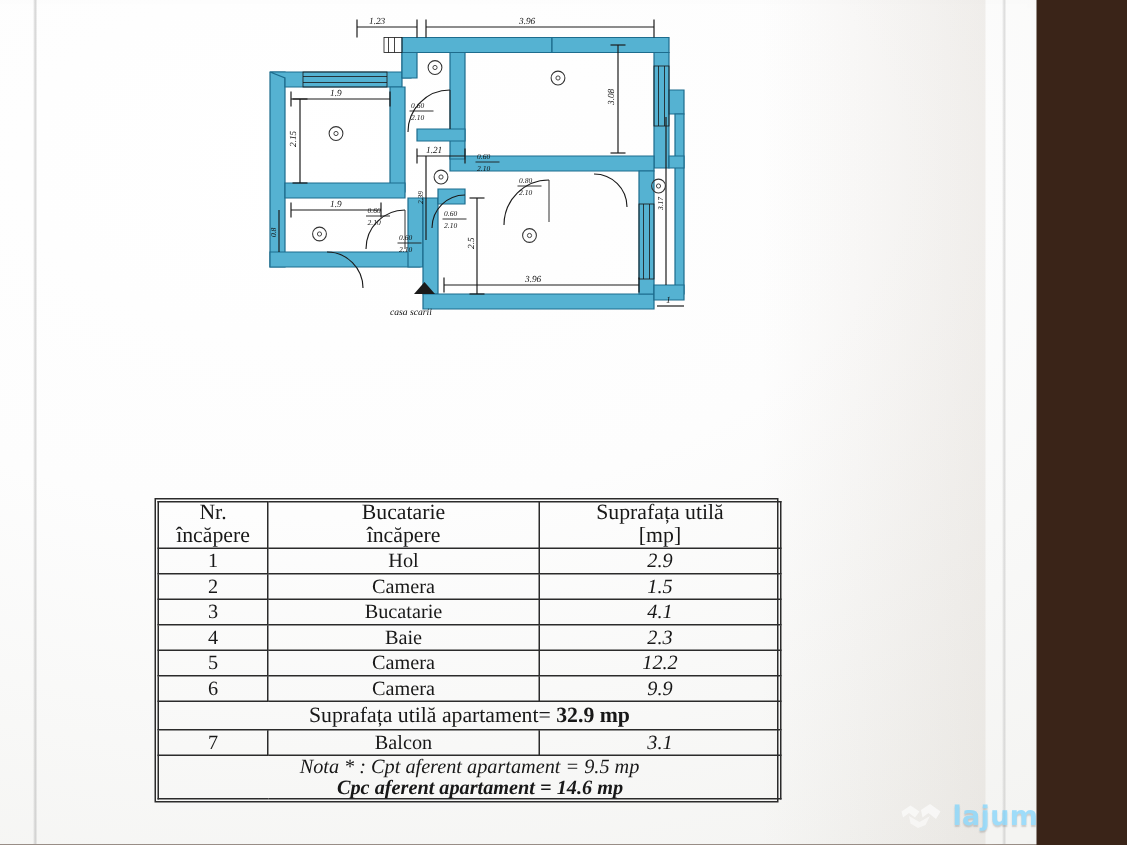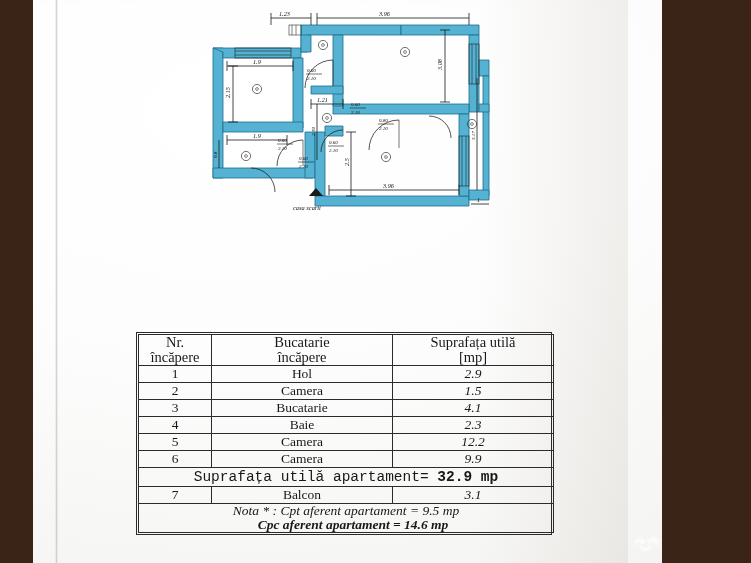--- a/index.html
+++ b/index.html
@@ -5,21 +5,21 @@
   html,body{margin:0;padding:0;}
   body{
     width:751px;height:563px;
     background:#3a2418;
     font-family:"Liberation Serif", serif;
     overflow:hidden;
     position:relative;
   }
 
   
-  #photo{position:absolute;inset:0;width:629px;height:563px;overflow:hidden;margin-left:33px;}
+  #photo{position:absolute;inset:0;width:691px;height:563px;overflow:hidden;}
 
   .dark-edge{
     position:absolute;top:0;right:0;width:34px;height:563px;
     background:linear-gradient(90deg,#6d5340 0%,#4a3222 35%,#2e1d12 100%);
   }
   .dark-edge-inner{
     position:absolute;top:0;right:26px;width:14px;height:563px;
     background:linear-gradient(90deg,rgba(255,255,255,0) 0%,rgba(120,90,60,.55) 60%,rgba(70,45,25,.9) 100%);
   }
 
@@ -63,21 +63,21 @@
   }
   .hd{font-size:14.5px;padding:3px 2px 4px 2px;}
   .hd .l2{display:block;}
   .c-nr{width:68px;}
   .c-den{width:176px;}
   .c-sup{width:auto;}
   .row td{font-size:13.5px;height:16px;}
   .num-it{font-style:italic;font-size:14px;}
   .den{font-size:14px;}
   .idx{font-size:14px;}
-  .span-row td{font-size:14.5px;height:18px;font-family:Liberation Mono, monospace;}
+  .span-row td{font-size:14.5px;height:18px;}
   .span-row b{font-weight:bold;}
   .note{
     font-style:italic;font-size:13.5px;text-align:center;
     padding:5px 4px 7px 4px;line-height:1.35;
   }
   .note .l2{display:block;padding-left:14px;font-weight:bold;}
 
   
   .wm{
     position:absolute;left:600px;top:529px;height:30px;

